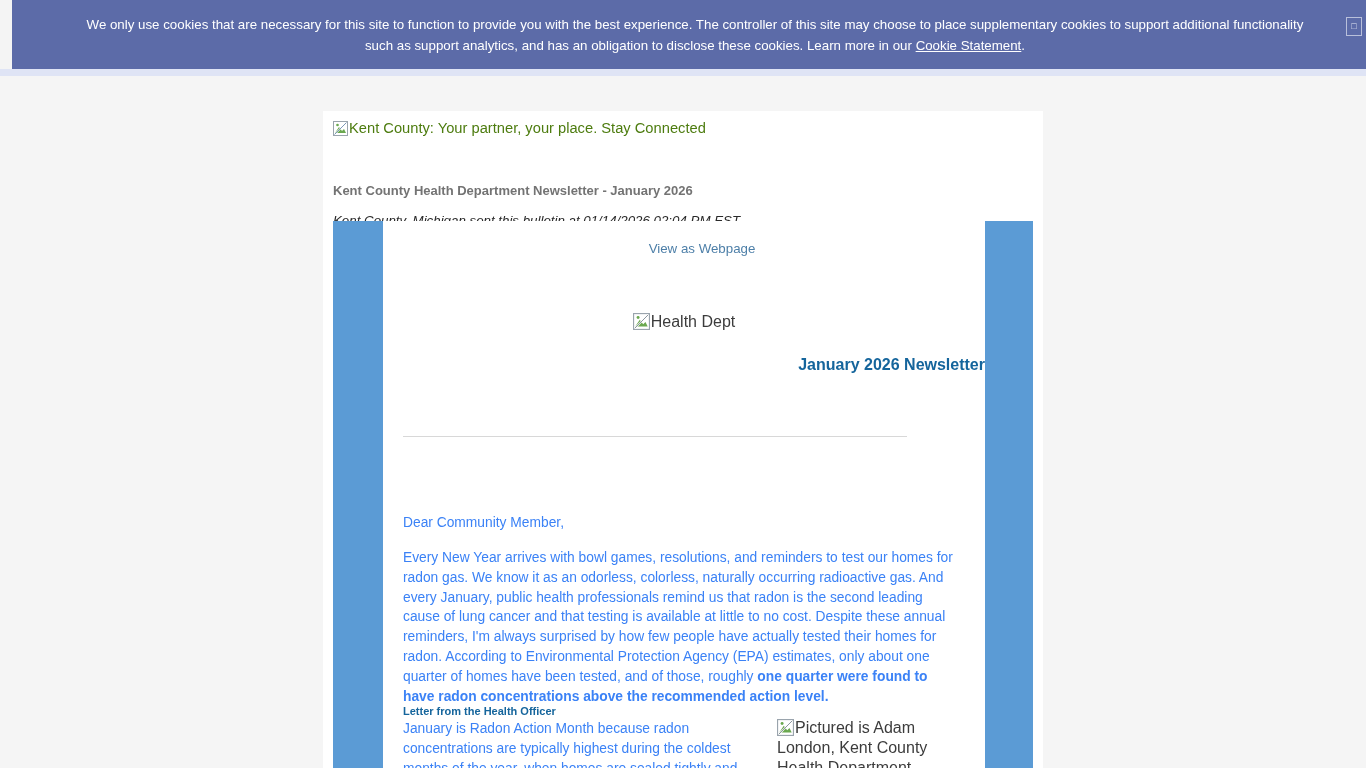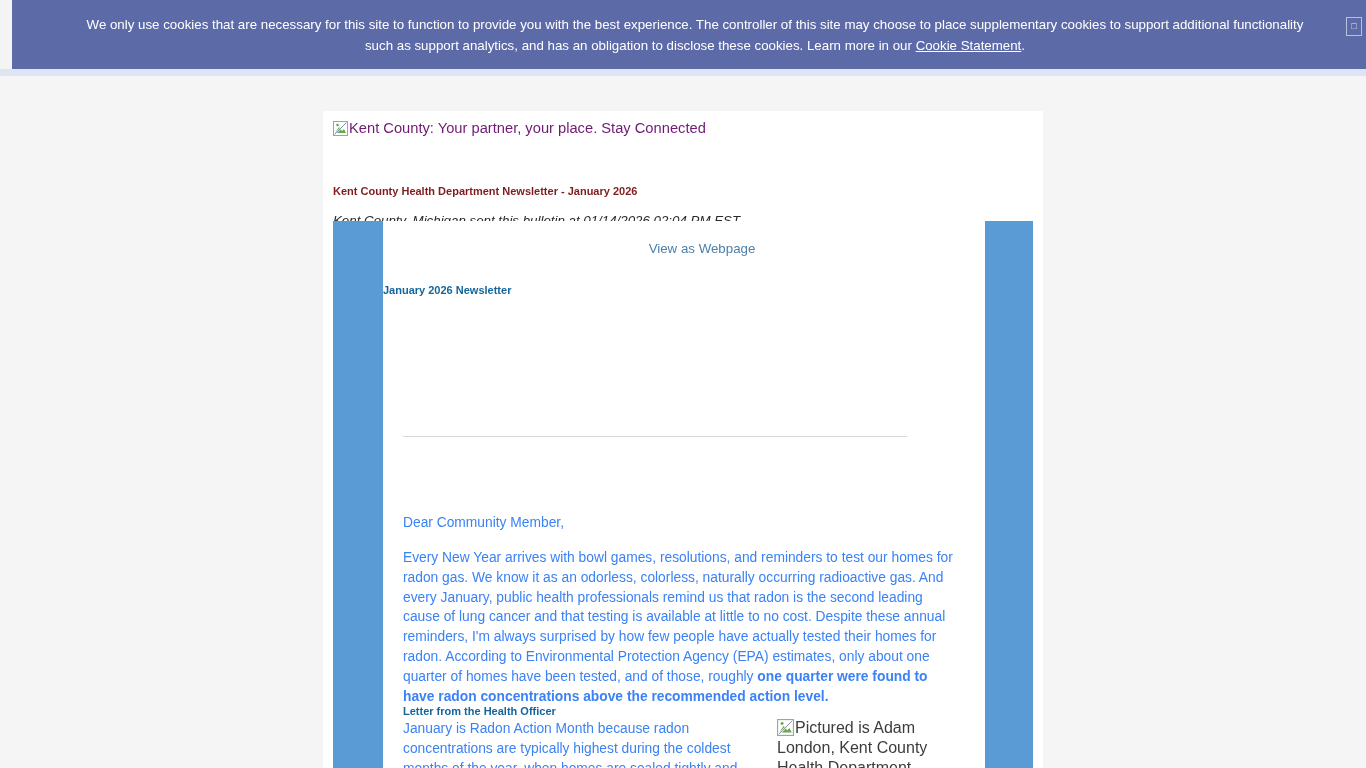--- a/index.html
+++ b/index.html
@@ -86,29 +86,29 @@
     width: 15px;
     height: 15px;
     vertical-align: -3px;
     margin-right: 1px;
     position: relative;
   }
   .brokenimg svg { display:block; }
 
   #masthead-alt {
     font-size: 14.7px;
-    color: #701a75;
+    color: #4d7c0f;
     line-height: 18px;
     white-space: nowrap;
   }
 
   #bulletin-title {
-    font-size: 11px;
+    font-size: 13px;
     font-weight: bold;
-    color: #7f1d1d;
+    color: #737373;
     margin-top: 45px;
     line-height: 18px;
   }
 
   #bulletin-sent {
     font-size: 13.3px;
     font-style: italic;
     color: #2a2a2a;
     margin-top: 12px;
     line-height: 17px;
@@ -152,23 +152,23 @@
     text-align: center;
     margin-top: 55px;
   }
   #dept-logo-alt {
     font-size: 16px;
     color: #3c3c3c;
     line-height: 20px;
   }
 
   #newsletter-month {
-    text-align: left;
+    text-align: right;
     margin-top: 22px;
-    font-size: 11px;
+    font-size: 16px;
     font-weight: bold;
     color: #15659c;
     line-height: 22px;
   }
 
   #divider {
     position: absolute;
     top: 215px;
     left: 20px;
     width: 504px;
@@ -246,20 +246,31 @@
 
   <div class="rail" id="rail-left" style="top:110px;left:10px;height:547px;"></div>
   <div class="rail" id="rail-right" style="top:110px;left:662px;height:547px;"></div>
 
   <div id="newsletter" style="top:110px;left:60px;">
 
     <div id="view-webpage-wrap">
       <a id="view-webpage">View as Webpage</a>
     </div>
 
+    <div id="dept-logo-wrap">
+      <span id="dept-logo-alt"><span class="brokenimg" style="width:17px;height:17px;vertical-align:-3px;">
+        <svg width="17" height="17" viewBox="0 0 15 15">
+          <rect x="0.5" y="0.5" width="14" height="14" fill="#ffffff" stroke="#9aa4ad"></rect>
+          <path d="M2 12 L6 6 L9 10 L11 8 L13 12 Z" fill="#6aa84f"></path>
+          <circle cx="4.5" cy="4" r="1.3" fill="#6aa84f"></circle>
+          <path d="M1.5 13.5 L13.5 1.5" stroke="#ffffff" stroke-width="1.6"></path>
+          <path d="M1.5 13.5 L13.5 1.5" stroke="#7f8a93" stroke-width="0.8"></path>
+        </svg>
+      </span><span>Health Dept</span></span>
+    </div>
 
     <div id="newsletter-month">January 2026 Newsletter</div>
 
     <div id="divider"></div>
 
     <div id="letter-heading">Letter from the Health Officer</div>
 
     <div class="body-text" id="salutation">Dear Community Member,</div>
 
     <div class="body-text" id="para-1"><span>Every New Year arrives with bowl games, resolutions, and reminders to test our homes for radon gas. We know it as an odorless, colorless, naturally occurring radioactive gas. And every January, public health professionals remind us that radon is the second leading cause of lung cancer and that testing is available at little to no cost. Despite these annual reminders, I'm always surprised by how few people have actually tested their homes for radon. According to Environmental Protection Agency (EPA) estimates, only about one quarter of homes have been tested, and of those, roughly </span><b>one quarter were found to have radon concentrations above the recommended action level.</b></div>

